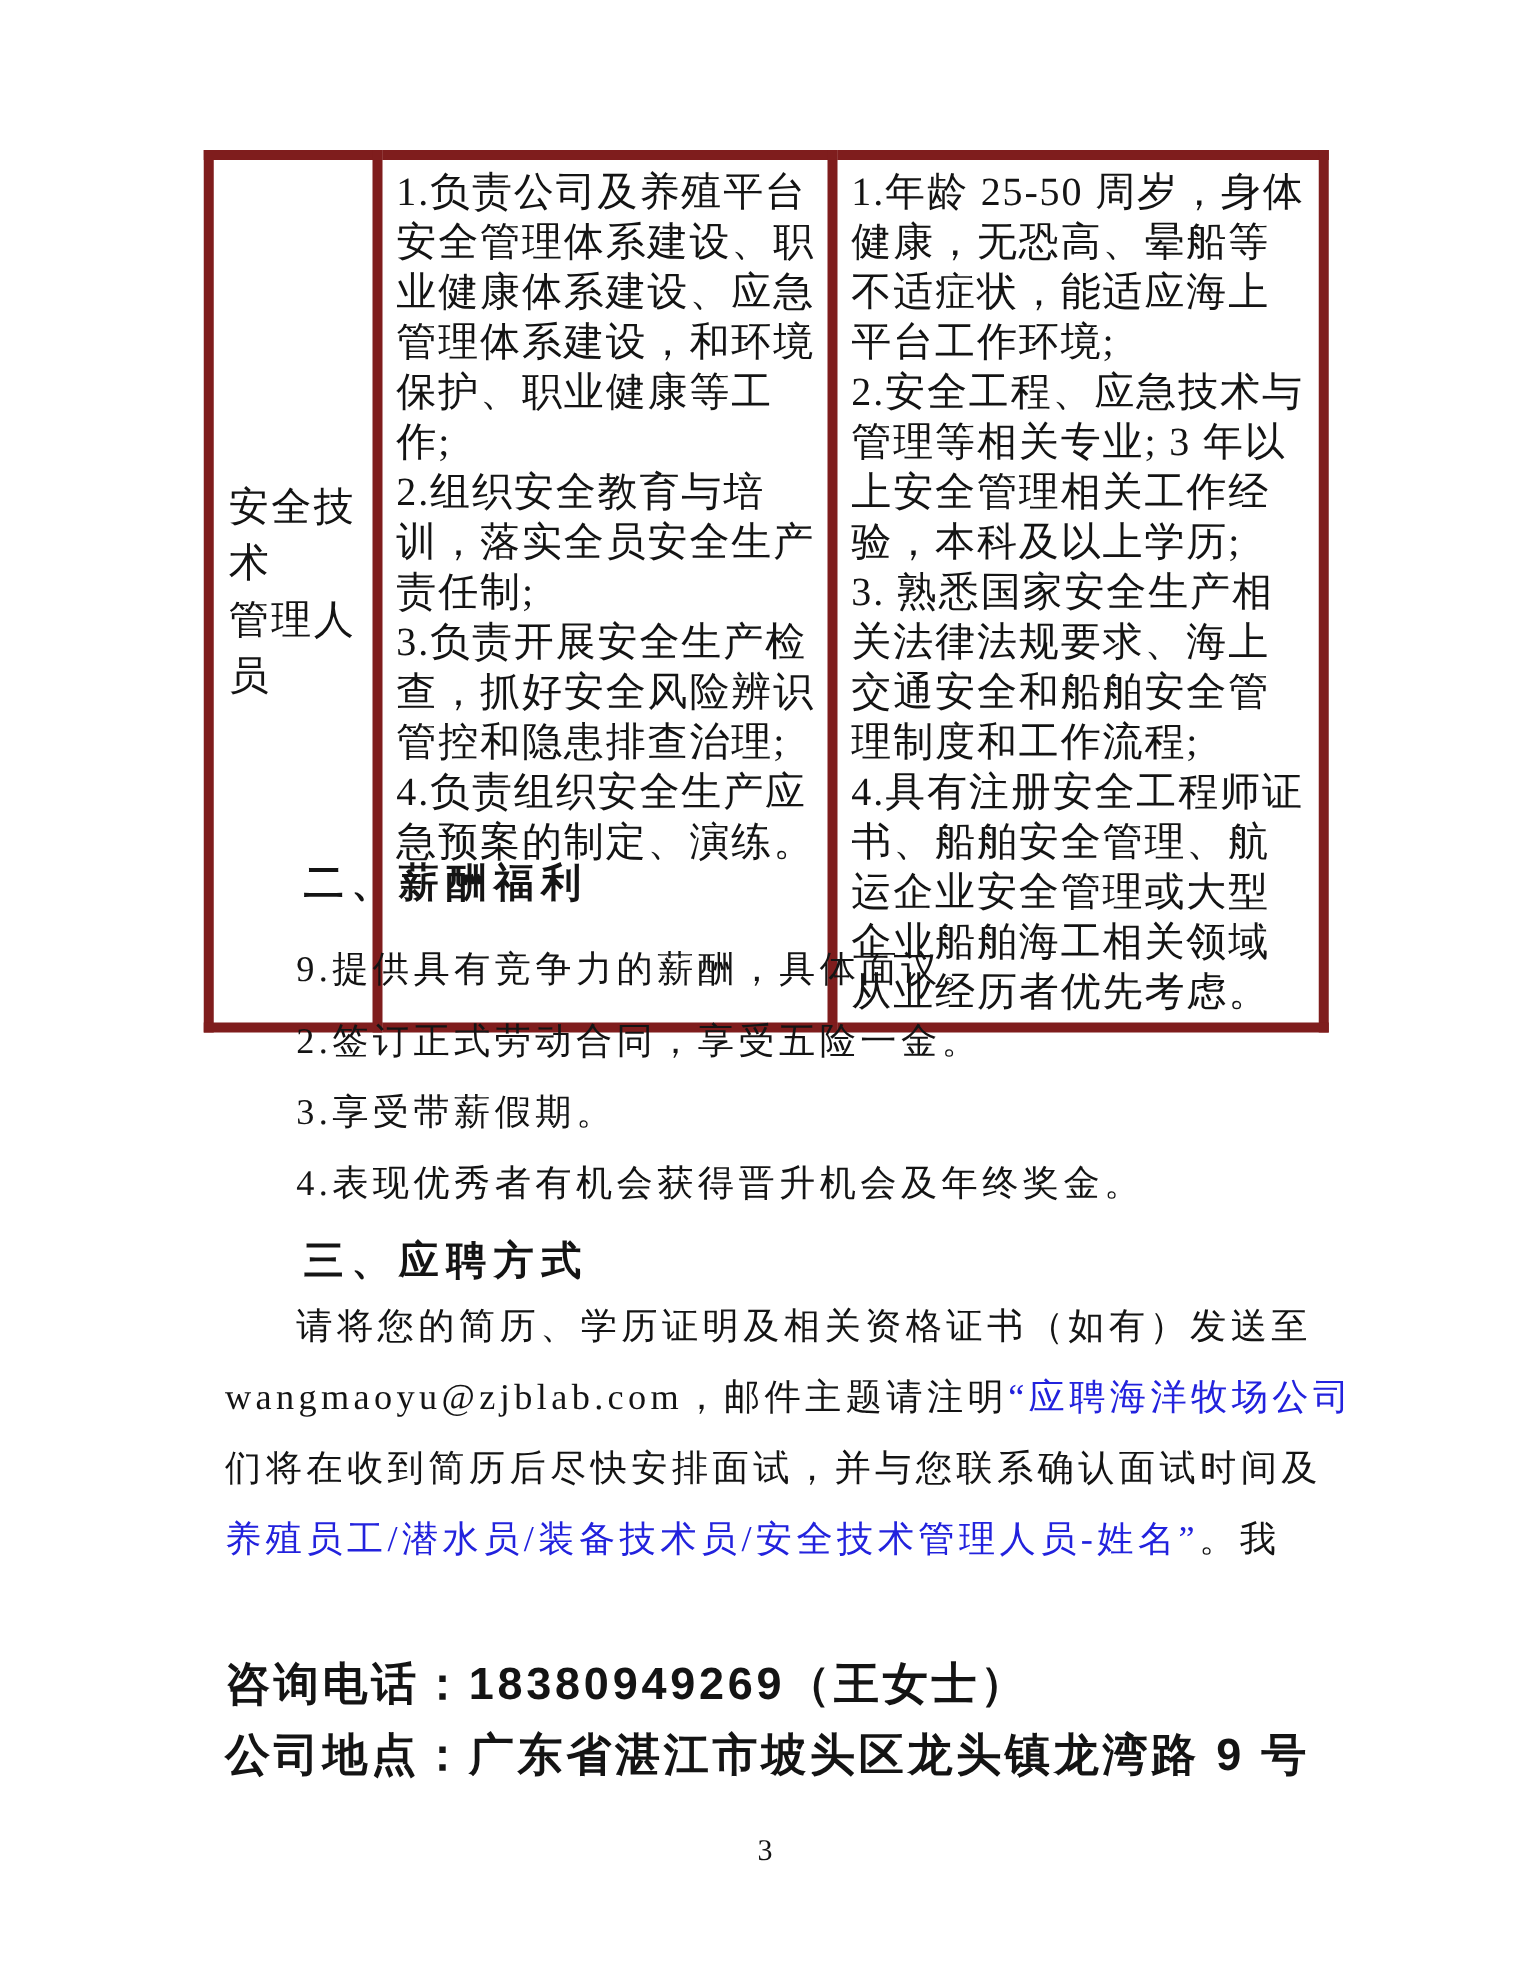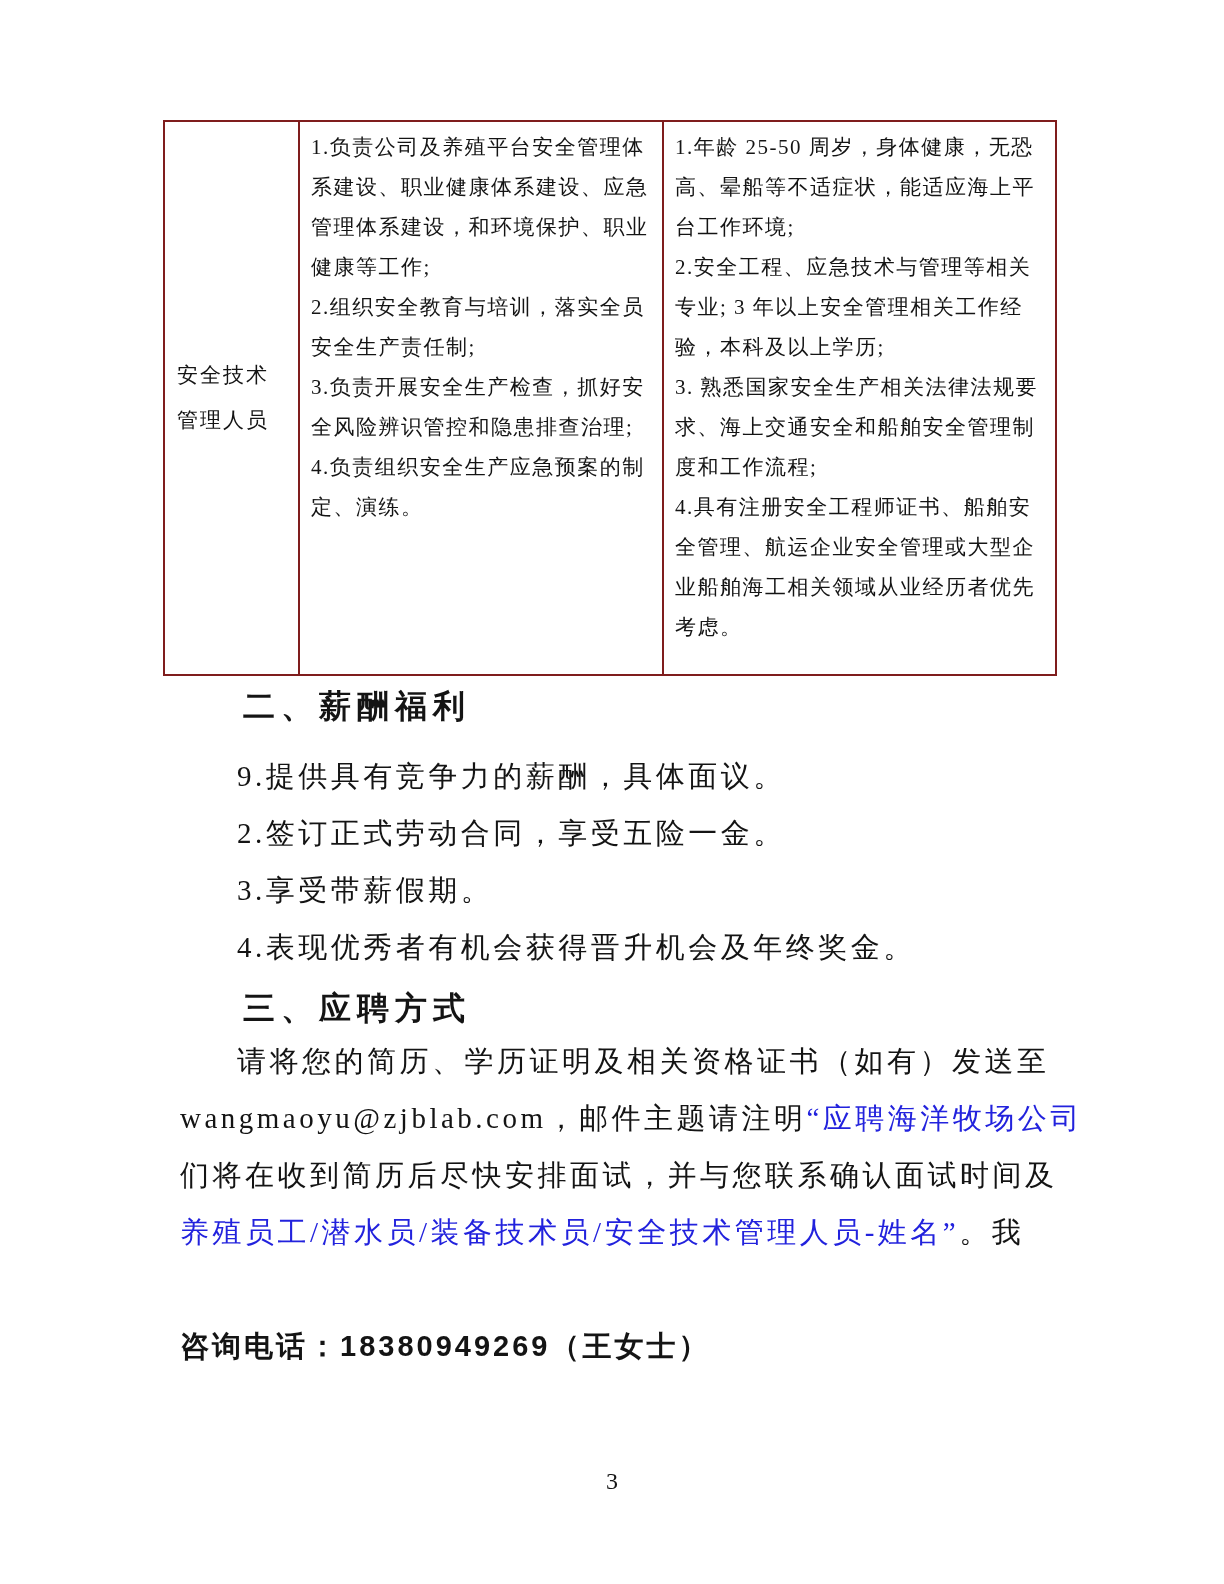--- a/index.html
+++ b/index.html
@@ -14,23 +14,23 @@
   }
 
   
   .job-table {
     position:absolute; left:163px; top:120px;
     width:892px;
     border-collapse:collapse;
     table-layout:fixed;
   }
   .job-table td {
-    border:2px solid #7f1d1d;
+    border:8px solid #7f1d1d;
     vertical-align:top;
-    font-size:21px;
+    font-size:32px;
     letter-spacing:1.5px;
     line-height:40px;
     padding:5px 8px 5px 11px;
     word-break:break-all;
   }
   .job-table td.position-cell {
     vertical-align:middle;
     line-height:45px;
     padding-left:12px;
     letter-spacing:2px;
@@ -56,21 +56,21 @@
     line-height:57px;
     white-space:nowrap;
   }
   .salary-items .body-line { padding-left:57px; }
   .indent { padding-left:57px; }
   .blue { color:#2222dd; }
 
   .contact-line {
     font-family:"Liberation Sans","DejaVu Sans",sans-serif;
     font-weight:bold;
-    font-size:29px;
+    font-size:36px;
     letter-spacing:3px;
     line-height:57px;
     white-space:nowrap;
   }
 
   .page-number {
     position:absolute; left:0; top:1468px; width:1224px;
     text-align:center;
     font-size:24px;
   }
@@ -131,16 +131,19 @@
     </div>
     <div class="body-line">
       <span class="blue">养殖员工/潜水员/装备技术员/安全技术管理人员-姓名”</span><span>。我</span>
     </div>
   </div>
 
   <div class="abs contact-line" style="top:1318px;">
     <span>咨询电话：</span><span>18380949269（王女士）</span>
   </div>
 
+  <div class="abs contact-line" style="top:1375px;">
+    <span>公司地点：</span><span>广东省湛江市坡头区龙头镇龙湾路 9 号</span>
+  </div>
 
   <div class="page-number">3</div>
 
 </div>
 
 </body></html>

